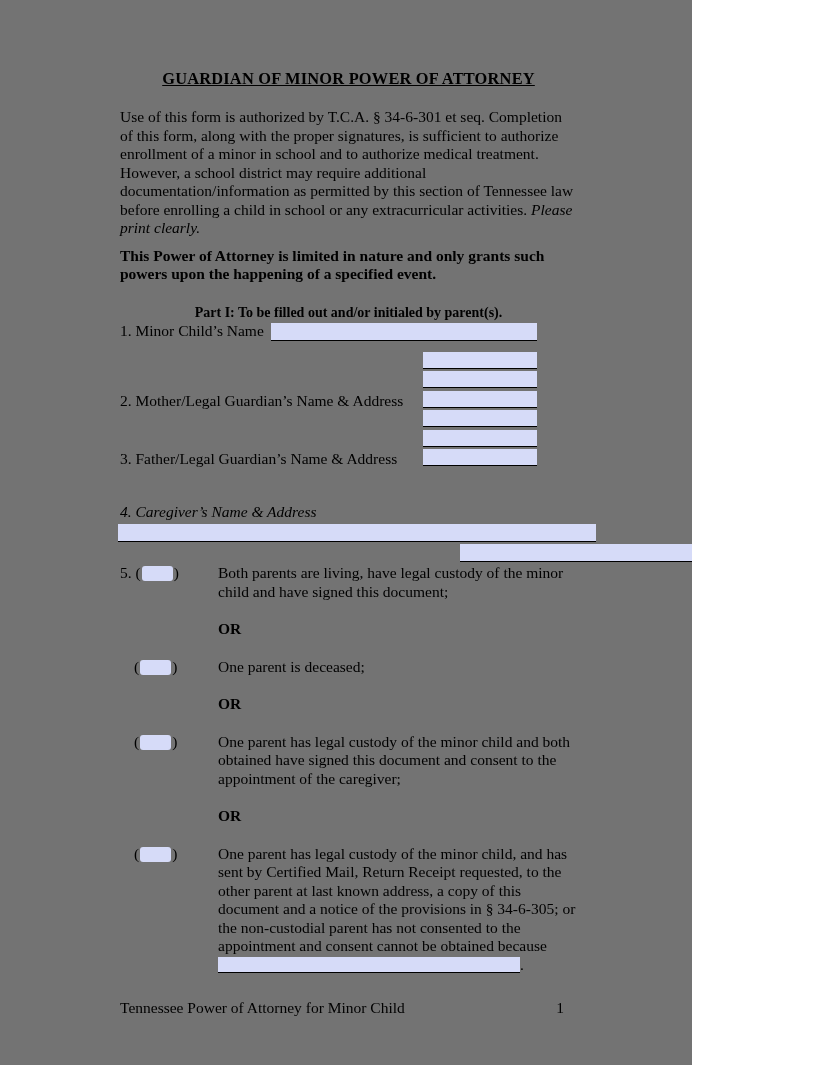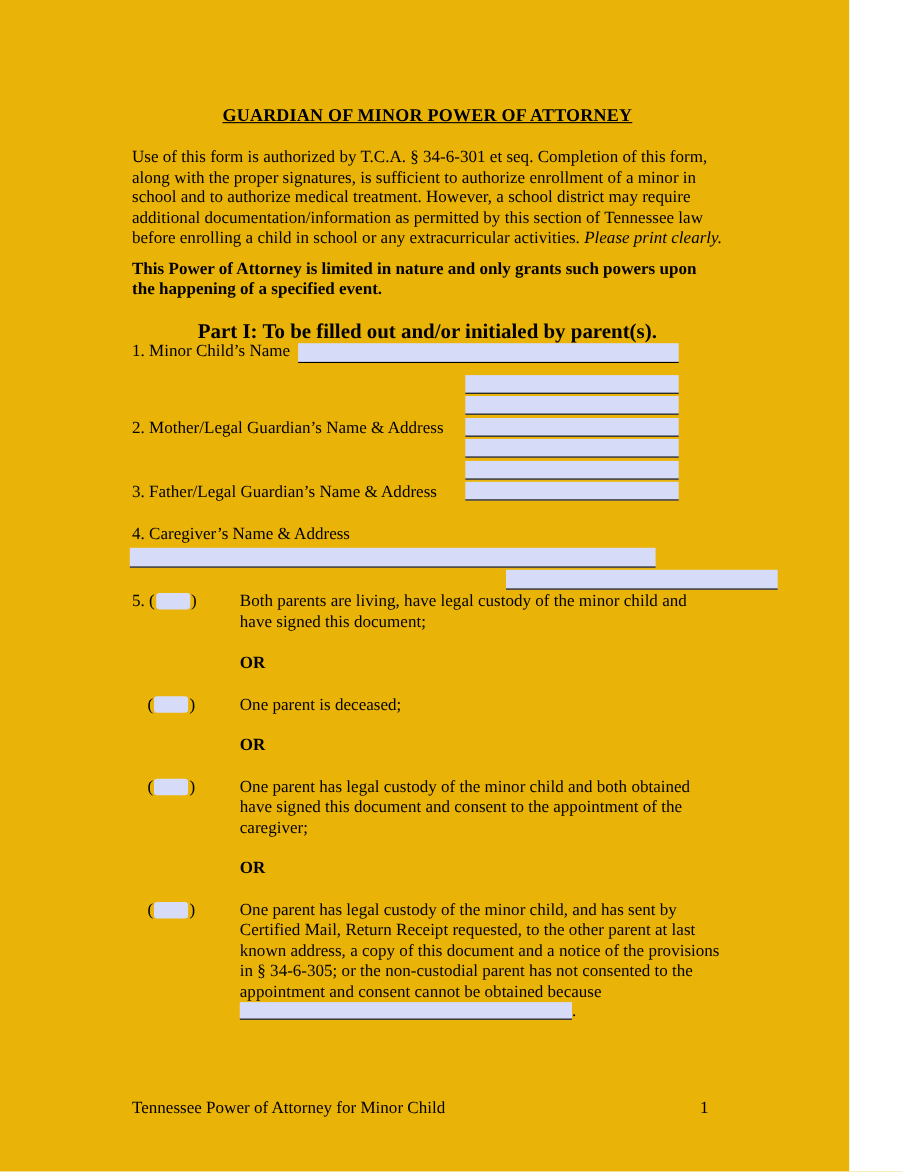--- a/index.html
+++ b/index.html
@@ -1,56 +1,56 @@
 <!DOCTYPE html>
 <html style="--field-bg: #d6dbf8;"><head>
 <meta charset="utf-8">
 <style>
   html,body{margin:0;padding:0;background:#ffffff;}
   .page{
     position:relative;
-    width:772px;height:1065px;
+    width:692px;height:1065px;
     box-sizing:border-box;
-    padding:95px 115px 0 120px;
-    background:#eab308;
+    padding:69px 115px 0 120px;
+    background:#737373;
     font-family:"Liberation Serif","DejaVu Serif",serif;
     font-size:15.5px;line-height:18.5px;color:#000;
     overflow:hidden;
   }
   .doc-title{
     margin:0;text-align:center;
     font-size:16.4px;font-weight:bold;
     text-decoration:underline;
     letter-spacing:.2px;line-height:19px;
   }
   .intro{margin:20px 0 0 0;}
   .intro em{font-style:italic;}
   .limited-note{margin:9px 0 16px 0;font-weight:bold;}
-  .part-heading{margin:20px 0 0 0;font-size:19px;font-weight:bold;text-align:center;line-height:18.5px;}
+  .part-heading{margin:20px 0 0 0;font-size:14px;font-weight:bold;text-align:center;line-height:18.5px;}
 
   .field-bg{background:var(--field-bg,#d6dbf8);}
 
   
   .frow1{display:flex;align-items:flex-end;}
   .frow1 .flabel{white-space:nowrap;}
   .frow1 .fbar{
     flex:1;height:17px;margin-left:7px;margin-right:40px;
     border-bottom:1.7px solid #000;
   }
 
   
   .fgroup{display:flex;align-items:flex-end;}
   .fgroup.mother{margin-top:11px;}
   .fgroup.father{margin-top:0;}
   .fglabel{width:303px;padding-top:4px;white-space:nowrap;}
   .fgbars{flex:1;margin-right:40px;}
   .bar-line{height:16px;border-bottom:1.7px solid #000;margin-bottom:2.5px;}
 
   
-  .caregiver{margin-top:19px;}
+  .caregiver{margin-top:34px;font-style:italic;}
   .cg-bar-a{margin-top:3px;width:478px;height:17px;border-bottom:1.7px solid #000;margin-left:-2px;}
   .cg-bar-b{margin-top:2px;margin-left:340px;width:247px;height:17px;border-bottom:1.7px solid #000;}
 
   
   .options{margin-top:2px;}
   .opt-row{display:flex;align-items:flex-start;}
   .opt-left{width:98px;flex:none;white-space:nowrap;}
   .opt-left.indent{padding-left:14px;width:84px;}
   .opt-text{flex:1;}
   .initial-box{

